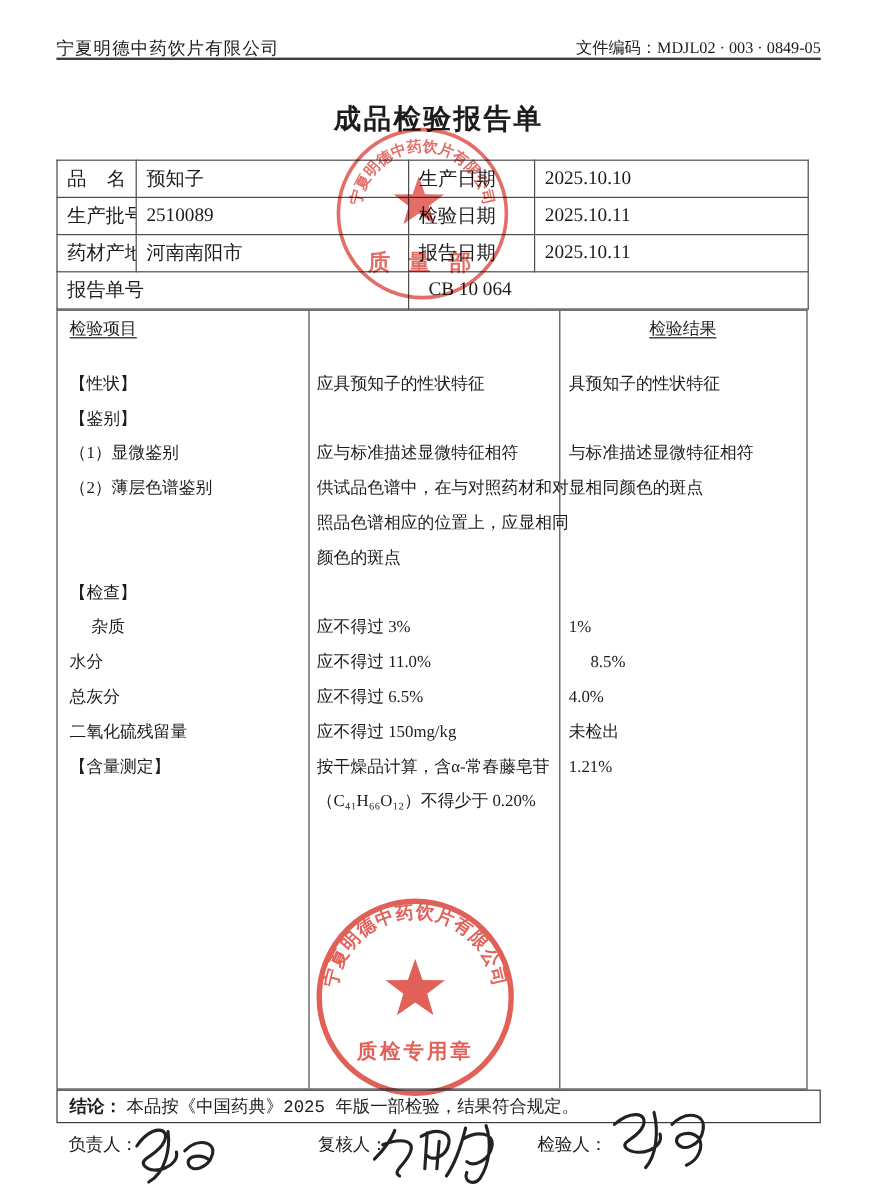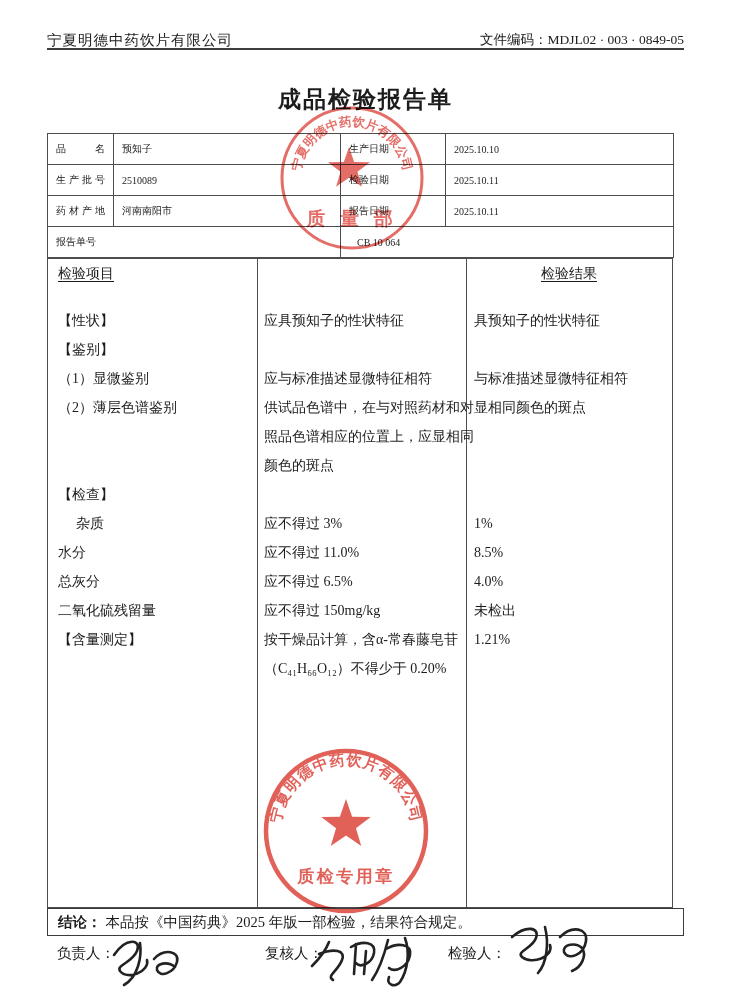--- a/index.html
+++ b/index.html
@@ -10,32 +10,32 @@
   }
   .abs{position:absolute;}
   
   .company{left:47px;top:31px;font-size:14.5px;letter-spacing:1px;}
   .doccode{right:47px;top:31px;font-size:13.5px;}
   .headrule{left:47px;top:48px;width:637px;height:2px;background:#3d3d3d;}
   
   .title{left:0;top:84px;width:731px;text-align:center;font-size:23px;font-weight:bold;letter-spacing:2px;}
   
   .info-table{left:47px;top:133px;width:626px;border-collapse:collapse;table-layout:fixed;}
-  .info-table td{border:1px solid #4d4d4d;font-size:10px;padding:0 8px;height:30px;vertical-align:middle;white-space:nowrap;overflow:hidden;}
+  .info-table td{border:1px solid #4d4d4d;font-size:16px;padding:0 8px;height:30px;vertical-align:middle;white-space:nowrap;overflow:hidden;}
   .info-table td.lab{text-align:justify;text-align-last:justify;}
   .info-table td.rep-val{padding-left:16px;font-family:"Liberation Serif",serif;}
   
   .insp{left:47px;top:258px;width:626px;height:650px;border:1px solid #4d4d4d;box-sizing:border-box;}
   .vline{position:absolute;top:0;bottom:0;width:1px;background:#4d4d4d;}
   .insp-head{position:absolute;top:6px;font-size:14px;text-decoration:underline;text-underline-offset:3px;white-space:nowrap;}
   .insp-line{position:absolute;font-size:14px;line-height:16px;white-space:nowrap;}
   
   .stamp{mix-blend-mode:multiply;pointer-events:none;}
   
-  .conclusion{left:47px;top:908px;width:637px;height:28px;border:1.5px solid #3b3b3b;box-sizing:border-box;display:flex;align-items:center;font-size:14.5px;white-space:nowrap;padding-left:10px;}
+  .conclusion{left:47px;top:908px;width:637px;height:28px;border:1.5px solid #3b3b3b;box-sizing:border-box;display:flex;align-items:center;font-size:14.5px;white-space:nowrap;padding-left:10px;font-family:Liberation Mono, monospace;}
   .conclusion b{margin-right:4px;}
   
   .sig-label{top:944px;font-size:14.5px;white-space:nowrap;}
 </style>
 </head>
 <body>
 
 <div class="abs company">宁夏明德中药饮片有限公司</div>
 <div class="abs doccode">文件编码：MDJL02 · 003 · 0849-05</div>
 <div class="abs headrule"></div>
@@ -92,21 +92,21 @@
       <div class="insp-line" style="left: 216px; top: 141px;">供试品色谱中，在与对照药材和对</div>
       <div class="insp-line" style="left: 426px; top: 141px;">显相同颜色的斑点</div>
       <div class="insp-line" style="left: 216px; top: 170px;">照品色谱相应的位置上，应显相同</div>
       <div class="insp-line" style="left: 216px; top: 199px;">颜色的斑点</div>
       <div class="insp-line" style="left: 10px; top: 228px;">【检查】</div>
       <div class="insp-line" style="left: 10px; top: 257px; margin-left: 18px;">杂质</div>
       <div class="insp-line" style="left: 216px; top: 257px;">应不得过 3%</div>
       <div class="insp-line" style="left: 426px; top: 257px;">1%</div>
       <div class="insp-line" style="left: 10px; top: 286px;">水分</div>
       <div class="insp-line" style="left: 216px; top: 286px;">应不得过 11.0%</div>
-      <div class="insp-line" style="left: 426px; top: 286px;">8.5%</div>
+      <div class="insp-line" style="left: 444px; top: 286px;">8.5%</div>
       <div class="insp-line" style="left: 10px; top: 315px;">总灰分</div>
       <div class="insp-line" style="left: 216px; top: 315px;">应不得过 6.5%</div>
       <div class="insp-line" style="left: 426px; top: 315px;">4.0%</div>
       <div class="insp-line" style="left: 10px; top: 344px;">二氧化硫残留量</div>
       <div class="insp-line" style="left: 216px; top: 344px;">应不得过 150mg/kg</div>
       <div class="insp-line" style="left: 426px; top: 344px;">未检出</div>
       <div class="insp-line" style="left: 10px; top: 373px;">【含量测定】</div>
       <div class="insp-line" style="left: 216px; top: 373px;">按干燥品计算，含α-常春藤皂苷</div>
       <div class="insp-line" style="left: 426px; top: 373px;">1.21%</div>
       <div class="insp-line" style="left: 216px; top: 402px;">（C₄₁H₆₆O₁₂）不得少于 0.20%</div>

